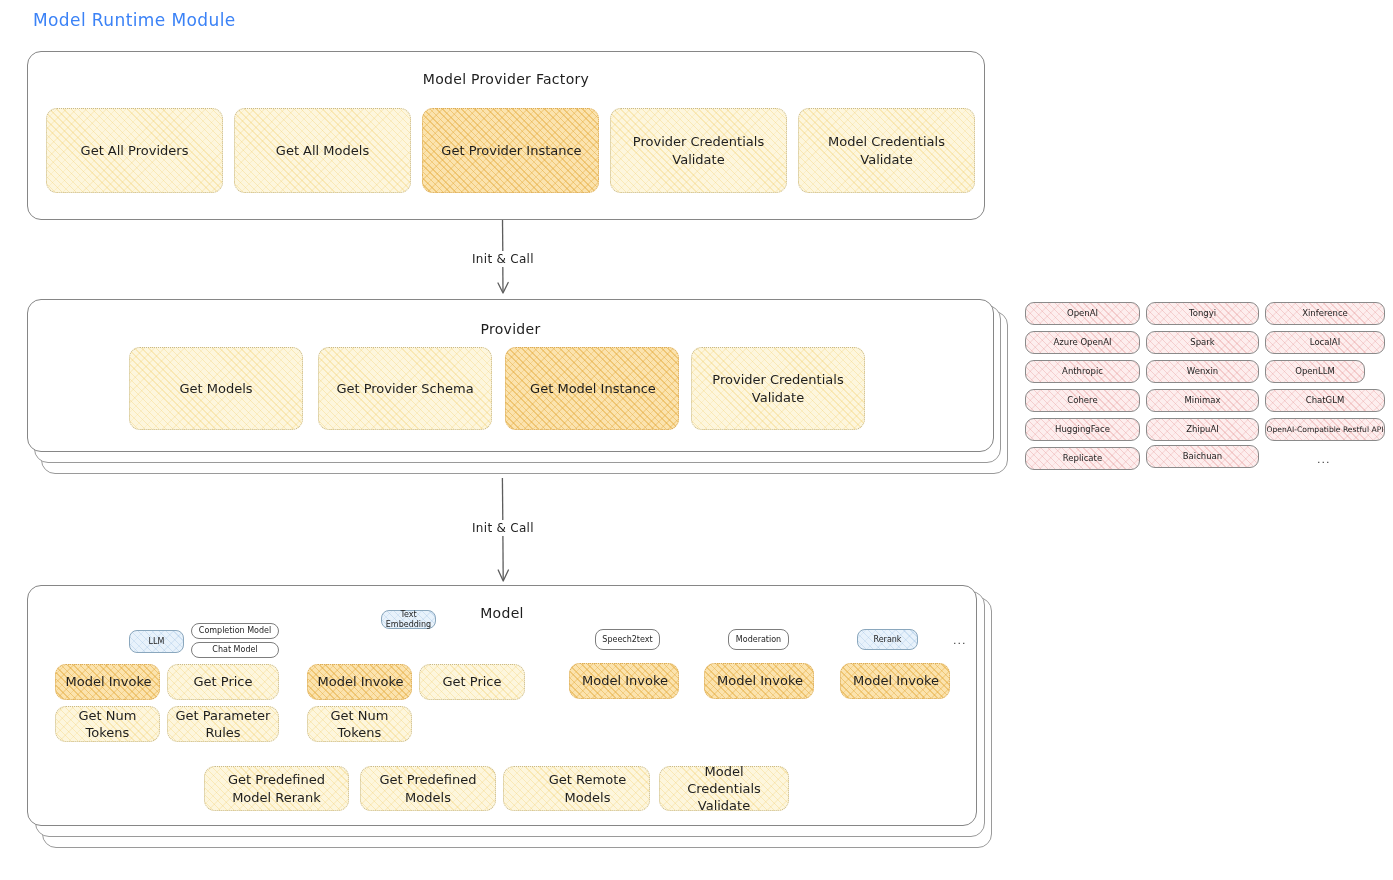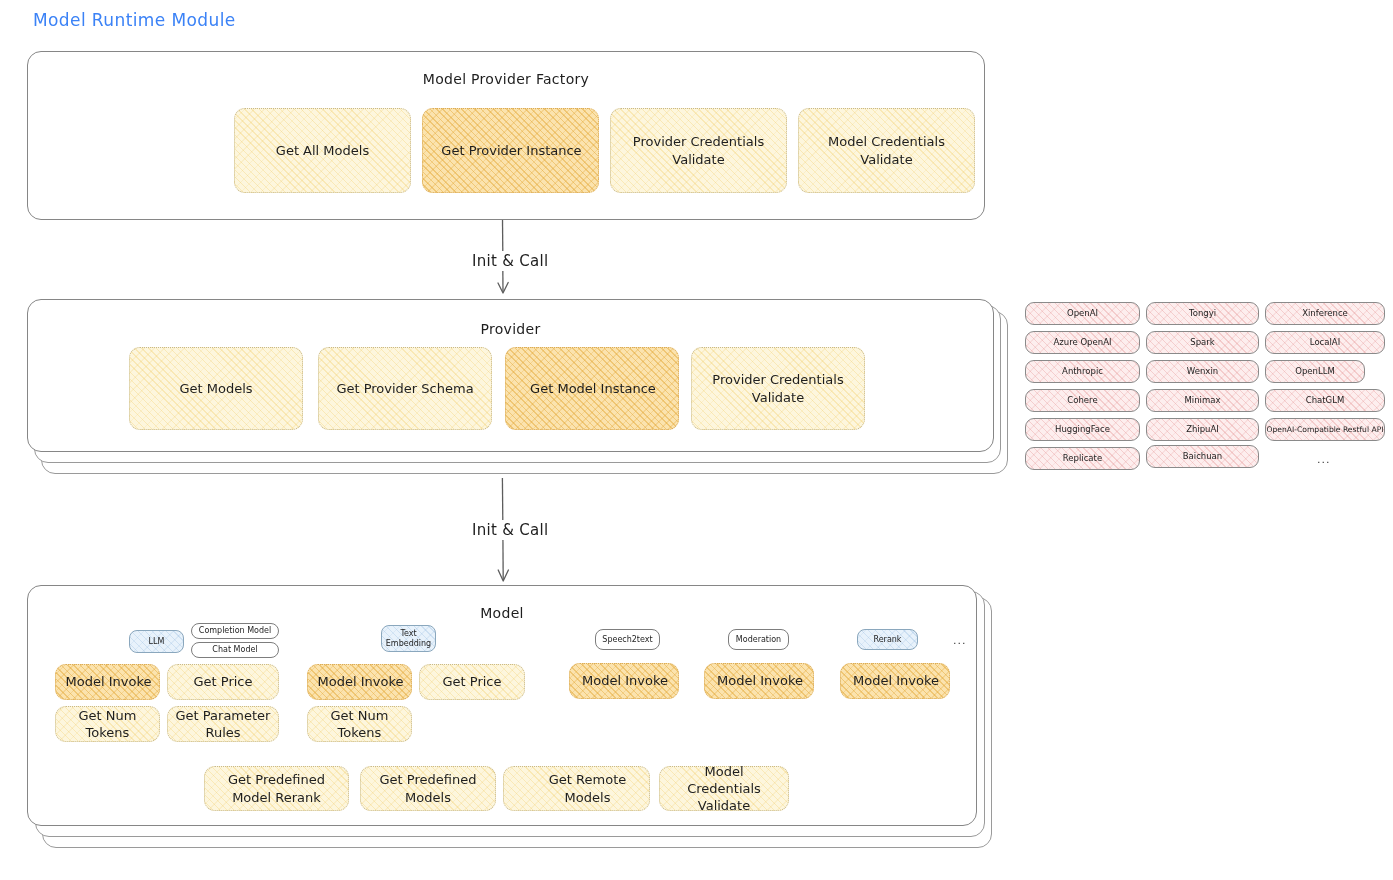--- a/index.html
+++ b/index.html
@@ -135,36 +135,39 @@
     font-size: 11px;
     color: #3d3d3d;
     letter-spacing: 1px;
     line-height: 1;
   }
 
   
   .arrow-wrap { position: absolute; z-index: 6; }
   .arrow-label {
     position: absolute;
-    font-size: 15px;
+    font-size: 12px;
     color: #1e1e1e;
     background: #ffffff;
     padding: 1px 3px;
     white-space: nowrap;
     letter-spacing: 0.3px;
   }
 </style>
 </head>
 <body>
 
 <div class="page-title">Model Runtime Module</div>
 
 <div class="panel panel-main" style="left:27px; top:51px; width:958px; height:169px;">
   <div class="panel-title" style="top:19px;">Model Provider Factory</div>
 
+  <div class="chip" style="left:18px; top:56px; width:177px; height:85px;">
+    <span>Get All Providers</span>
+  </div>
   <div class="chip" style="left:206px; top:56px; width:177px; height:85px;">
     <span>Get All Models</span>
   </div>
   <div class="chip strong" style="left:394px; top:56px; width:177px; height:85px;">
     <span>Get Provider Instance</span>
   </div>
   <div class="chip" style="left:582px; top:56px; width:177px; height:85px;">
     <span>Provider Credentials Validate</span>
   </div>
   <div class="chip" style="left:770px; top:56px; width:177px; height:85px;">
@@ -276,21 +279,21 @@
   <div class="badge blue" style="left:101px; top:44px; width:55px; height:23px;">
     <span>LLM</span>
   </div>
   <div class="badge" style="left:163px; top:37px; width:88px; height:16px;">
     <span>Completion Model</span>
   </div>
   <div class="badge" style="left:163px; top:56px; width:88px; height:16px;">
     <span>Chat Model</span>
   </div>
 
-  <div class="badge blue" style="left:353px; top:39px; width:55px; height:27px;text-align:center;">
+  <div class="badge blue" style="left:353px; top:24px; width:55px; height:19px;text-align:center;">
     <span>Text
 Embedding</span>
   </div>
 
   <div class="badge" style="left:567px; top:43px; width:65px; height:21px;">
     <span>Speech2text</span>
   </div>
 
   <div class="badge" style="left:700px; top:43px; width:61px; height:21px;">
     <span>Moderation</span>

